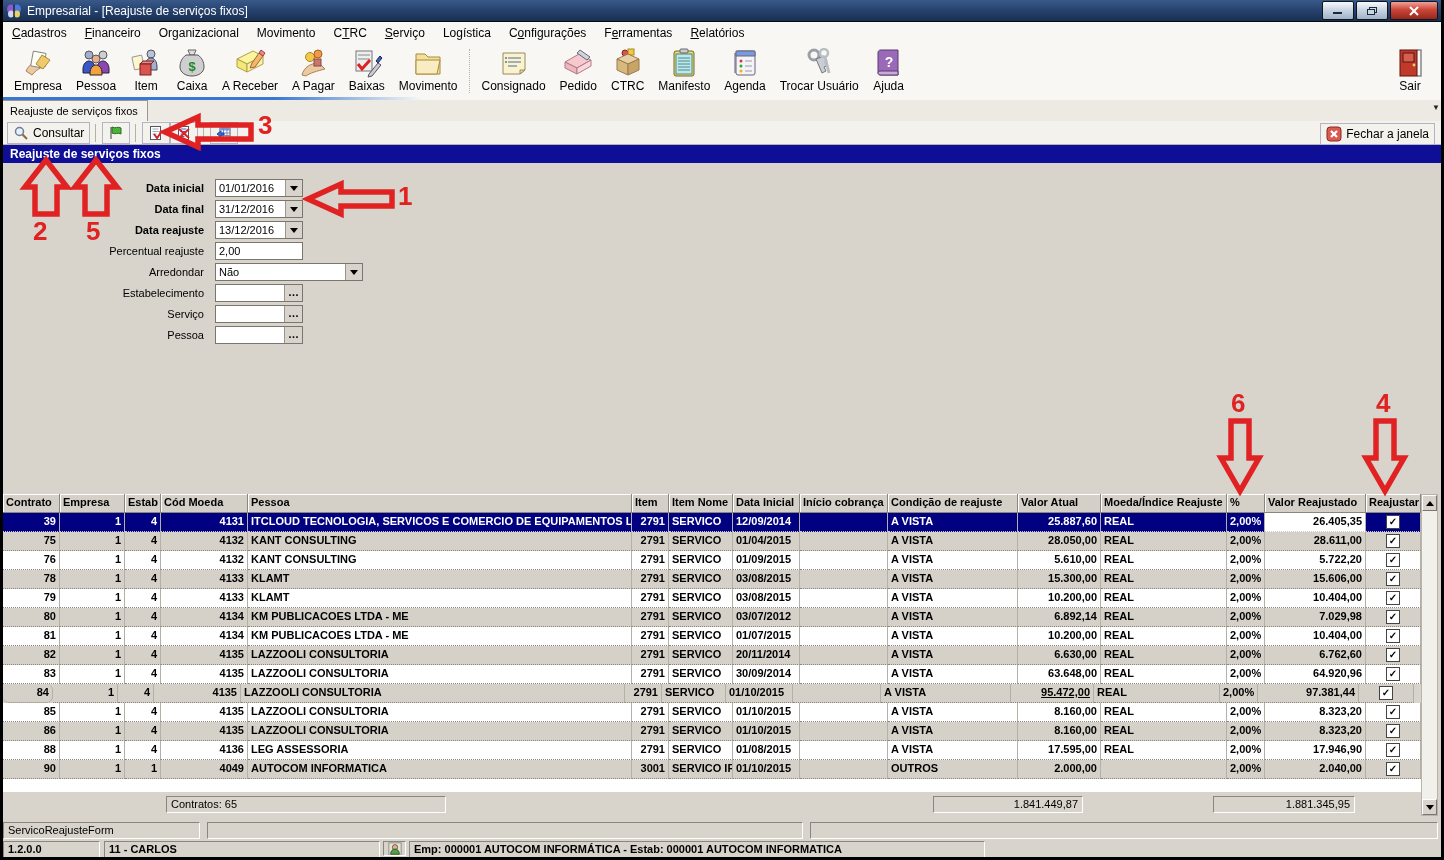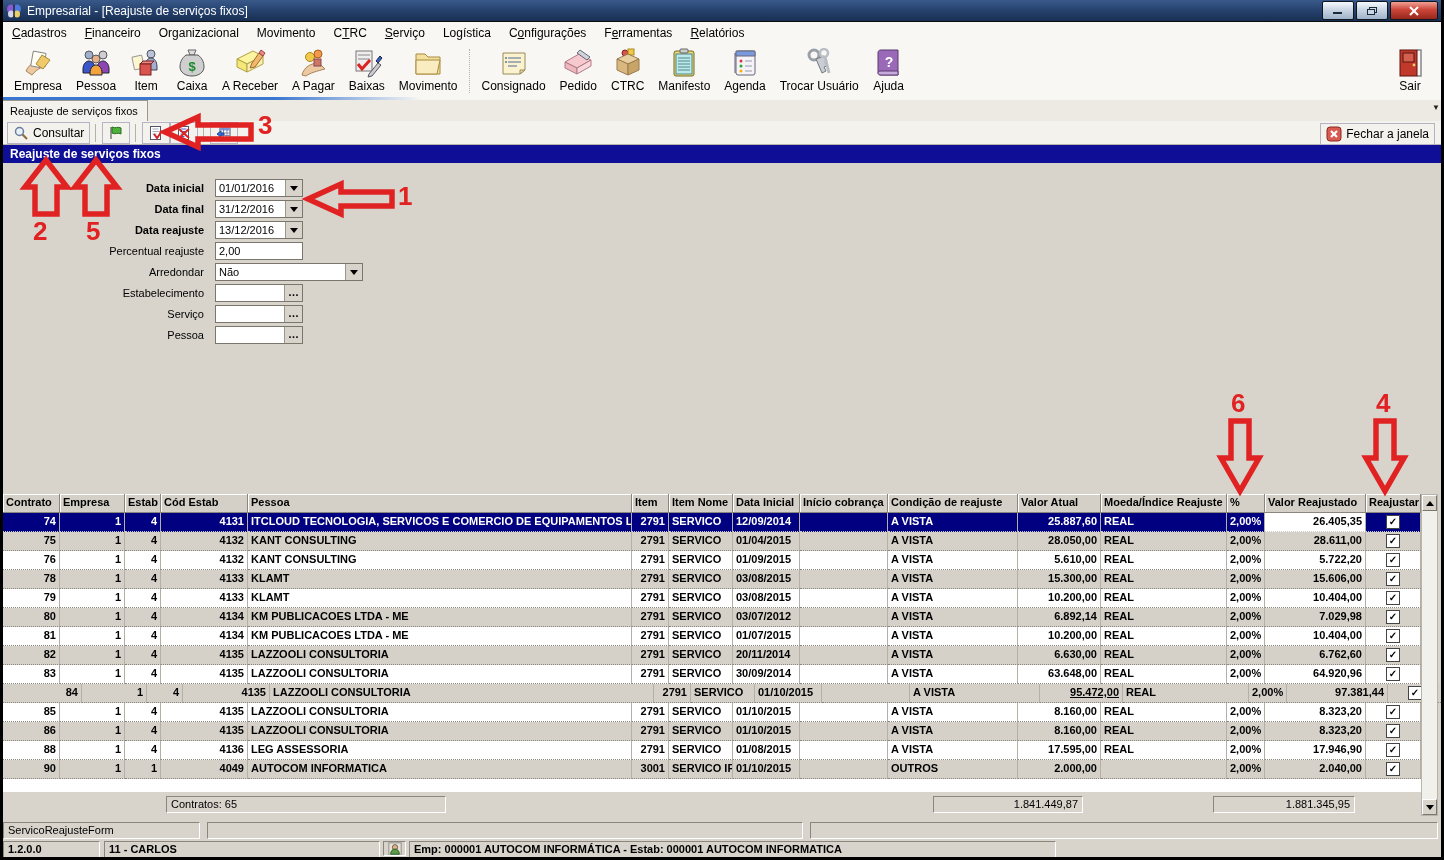--- a/index.html
+++ b/index.html
@@ -540,36 +540,36 @@
   <svg class="arrow-svg" style="left:1363px;top:418px" width="44" height="76">
     <polygon class="arrow-shape" points="3,40 13,40 13,3 31,3 31,40 41,40 22,73"></polygon>
     </svg>
   <div class="arrow-num" style="left:1376px;top:388px">4</div>
 
   <div id="grid">
     <div class="grhead">
         <div class="th" style="width: 57px;">Contrato</div>
         <div class="th" style="width: 65px;">Empresa</div>
         <div class="th" style="width: 36px;">Estab</div>
-        <div class="th" style="width: 87px;">Cód Estab</div>
+        <div class="th" style="width: 87px;">Cód Moeda</div>
         <div class="th" style="width: 384px;">Pessoa</div>
         <div class="th" style="width: 37px;">Item</div>
         <div class="th" style="width: 64px;">Item Nome</div>
         <div class="th" style="width: 67px;">Data Inicial</div>
         <div class="th" style="width: 88px;">Início cobrança</div>
         <div class="th" style="width: 130px;">Condição de reajuste</div>
         <div class="th" style="width: 83px;">Valor Atual</div>
         <div class="th" style="width: 126px;">Moeda/Índice Reajuste</div>
         <div class="th" style="width: 38px;">%</div>
         <div class="th" style="width: 101px;">Valor Reajustado</div>
         <div class="th" style="width: 55px;">Reajustar</div>
       </div>
     <div>
         <div class="tr selected">
-          <div class="td" style="width: 57px; text-align: right;">74</div>
+          <div class="td" style="width: 57px; text-align: right;">39</div>
           <div class="td" style="width: 65px; text-align: right;">1</div>
           <div class="td" style="width: 36px; text-align: right;">4</div>
           <div class="td" style="width: 87px; text-align: right;">4131</div>
           <div class="td" style="width: 384px; text-align: left;">ITCLOUD TECNOLOGIA, SERVICOS E COMERCIO DE EQUIPAMENTOS LTDA</div>
           <div class="td" style="width: 37px; text-align: right;">2791</div>
           <div class="td" style="width: 64px; text-align: left;">SERVICO</div>
           <div class="td" style="width: 67px; text-align: left;">12/09/2014</div>
           <div class="td" style="width: 88px; text-align: left;"></div>
           <div class="td" style="width: 130px; text-align: left;">A VISTA</div>
           <div class="td" style="width: 83px; text-align: right;">25.887,60</div>
@@ -708,21 +708,21 @@
           <div class="td" style="width: 67px; text-align: left;">30/09/2014</div>
           <div class="td" style="width: 88px; text-align: left;"></div>
           <div class="td" style="width: 130px; text-align: left;">A VISTA</div>
           <div class="td" style="width: 83px; text-align: right;">63.648,00</div>
           <div class="td" style="width: 126px; text-align: left;">REAL</div>
           <div class="td" style="width: 38px; text-align: right;">2,00%</div>
           <div class="td" style="width: 101px; text-align: right;">64.920,96</div>
           <div class="td" style="width: 55px; text-align: center;"><span class="cb">✓</span></div>
         </div>
         <div class="tr gray">
-          <div class="td" style="width: 79px; text-align: right;">84</div>
+          <div class="td" style="width: 50px; text-align: right; border-radius: 6px;">84</div>
           <div class="td" style="width: 65px; text-align: right;">1</div>
           <div class="td" style="width: 36px; text-align: right;">4</div>
           <div class="td" style="width: 87px; text-align: right;">4135</div>
           <div class="td" style="width: 384px; text-align: left;">LAZZOOLI CONSULTORIA</div>
           <div class="td" style="width: 37px; text-align: right;">2791</div>
           <div class="td" style="width: 64px; text-align: left;">SERVICO</div>
           <div class="td" style="width: 67px; text-align: left;">01/10/2015</div>
           <div class="td" style="width: 88px; text-align: left;"></div>
           <div class="td" style="width: 130px; text-align: left;">A VISTA</div>
           <div class="td" style="width: 83px; text-align: right; text-decoration: underline;">95.472,00</div>
@@ -825,18 +825,18 @@
   <div id="statusB"></div>
   <div class="panel status-cell bold" style="left:3px;top:841px;width:97px">1.2.0.0</div>
   <div class="panel status-cell bold" style="left:104px;top:841px;width:276px">11 - CARLOS</div>
   <div class="panel sicon" style="left:383px;top:841px;width:23px">
       <svg viewBox="0 0 16 16">
         <rect x="1" y="1" width="14" height="14" fill="#e8e2d4" stroke="#888"></rect>
         <circle cx="8" cy="6" r="3" fill="#e8b088" stroke="#555"></circle>
         <path d="M3 14c0-4 2.5-6 5-6s5 2 5 6z" fill="#5a9a4a" stroke="#2a5a20"></path>
       </svg>
     </div>
-  <div class="panel status-cell bold" style="left:409px;top:841px;width:647px">Emp: 000001 AUTOCOM INFORMÁTICA - Estab: 000001 AUTOCOM INFORMATICA</div>
+  <div class="panel status-cell bold" style="left:409px;top:841px;width:576px">Emp: 000001 AUTOCOM INFORMÁTICA - Estab: 000001 AUTOCOM INFORMATICA</div>
 
   <div class="edge" id="edge-l"></div>
   <div class="edge" id="edge-r"></div>
   <div class="edge" id="edge-b"></div>
 </div>
 
 </body></html>

